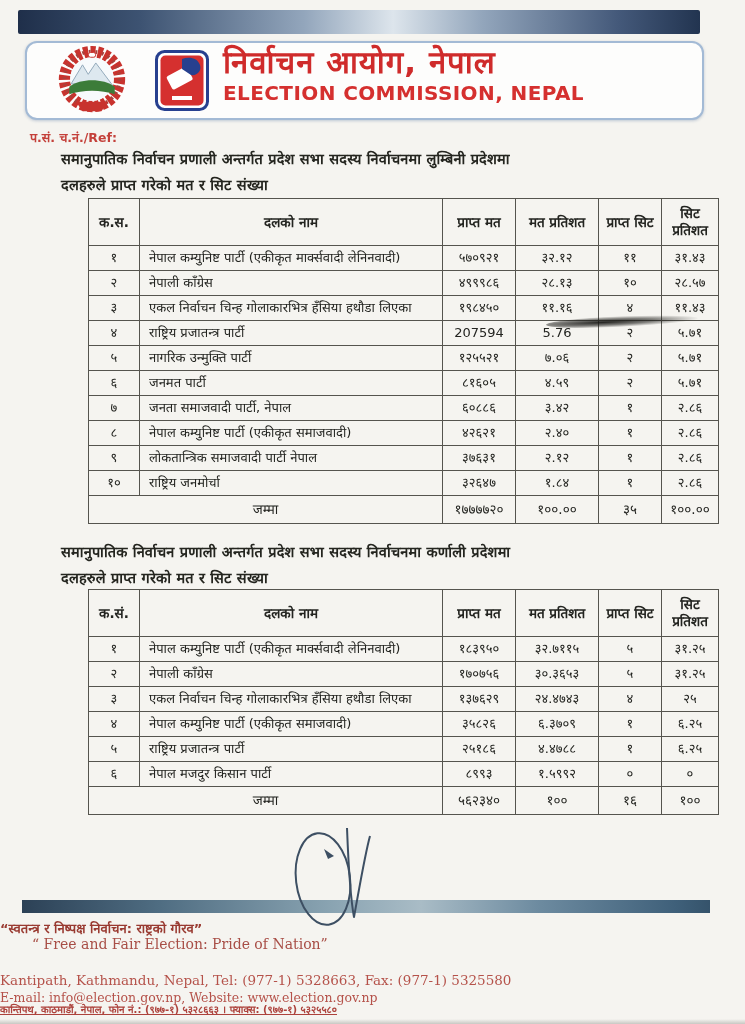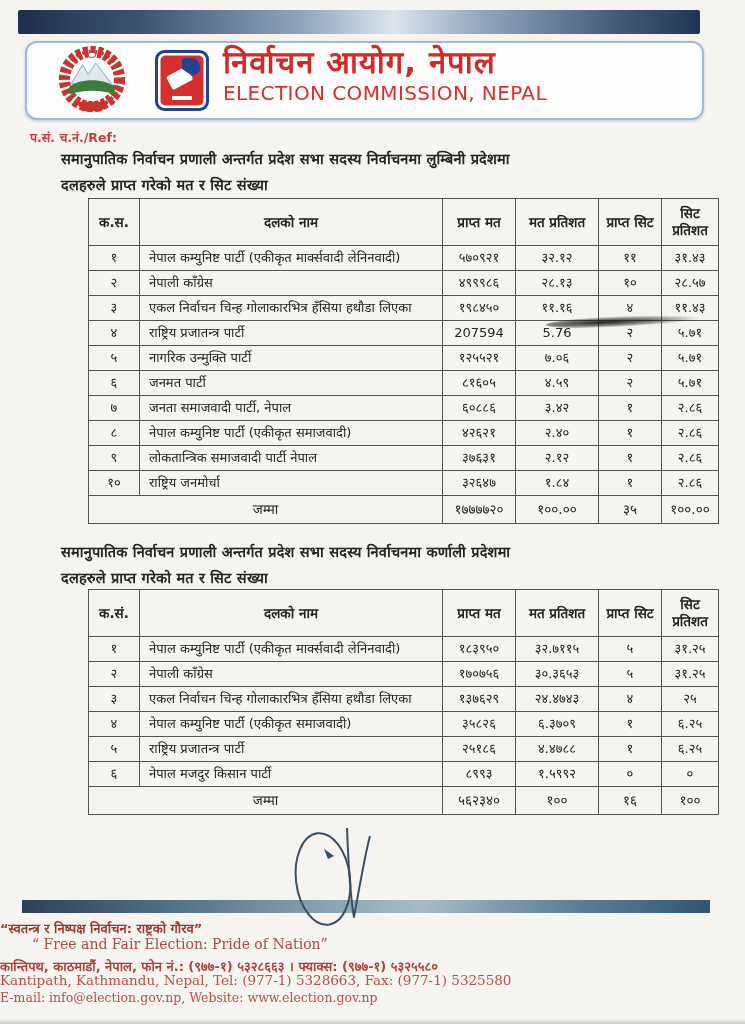--- a/index.html
+++ b/index.html
@@ -12,21 +12,21 @@
 
   .top-bar{position:absolute;left:18px;top:10px;width:682px;height:24px;border-radius:2px;
         background:linear-gradient(90deg,#1f2f4a 0%,#3d5372 18%,#93a6bc 42%,#dde5ec 55%,#93a6bc 68%,#44597a 88%,#223450 100%);}
 
   .header-box{position:absolute;left:25px;top:41px;width:675px;height:75px;background:#fdfdfc;
         border:2px solid #a3bad5;border-radius:12px;box-shadow:0 1px 3px rgba(110,135,170,.4);}
   .emblem{position:absolute;left:26px;top:1px;width:78px;height:72px;}
   .ballot{position:absolute;left:128px;top:7px;width:54px;height:61px;}
   .titles{position:absolute;left:196px;top:1px;white-space:nowrap;}
   .title-np{font-size:31px;font-weight:700;color:#cf2b2b;letter-spacing:1px;line-height:37px;}
-  .title-en{font-size:20px;font-weight:400;color:#d5302f;letter-spacing:.4px;line-height:25px;}
+  .title-en{font-size:20px;font-weight:700;color:#d5302f;letter-spacing:.4px;line-height:25px;}
 
   .ref-line{position:absolute;left:30px;top:129px;font-size:12.5px;font-weight:700;color:#c4403a;}
 
   .sec-heading{position:absolute;font-size:14.5px;font-weight:600;color:#24251f;letter-spacing:.2px;white-space:nowrap;}
   .sec1-l1{left:61px;top:148px;}  .sec1-l2{left:61px;top:174px;}
   .sec2-l1{left:61px;top:541px;}  .sec2-l2{left:61px;top:567px;}
 
   .table-wrap{position:absolute;left:88px;}
   .tw1{top:198px;} .tw2{top:589px;}
   table.results-table{border-collapse:collapse;width:588px;table-layout:fixed;}
@@ -43,21 +43,21 @@
         background:radial-gradient(ellipse at 38% 50%,rgba(25,25,22,.95) 0%,rgba(25,25,22,.55) 38%,rgba(25,25,22,0) 72%);}
 
   .signature{position:absolute;left:290px;top:824px;width:100px;height:104px;z-index:6;}
 
   .bottom-bar{position:absolute;left:22px;top:900px;width:688px;height:13px;
         background:linear-gradient(90deg,#2c4156 0%,#4f6d82 20%,#8aa4b2 45%,#a9bcc6 58%,#6d8ba0 75%,#3f607a 95%,#35536b 100%);}
 
   .footer-line{position:absolute;left:0;width:745px;text-align:left;white-space:nowrap;}
   .slogan-np{top:919px;font-size:13px;font-weight:700;color:#993a31;}
   .slogan-en{top:936px;font-size:14px;font-family:"DejaVu Serif","Liberation Serif",serif;color:#a84e46;margin-left:32px;}
-  .addr-np{top:957px;font-size:13px;font-weight:700;color:#ad423c;}
+  .addr-np{top:1002px;font-size:10px;font-weight:700;color:#ad423c;text-decoration:underline;}
   .addr-en{top:972px;font-size:13.5px;font-family:"DejaVu Serif","Liberation Serif",serif;color:#b5524a;}
   .email{top:990px;font-size:12.5px;font-family:"DejaVu Serif","Liberation Serif",serif;color:#b5524a;}
 </style>
 </head>
 <body>
 
 <div class="page">
 
   <div class="top-bar"></div>
 

